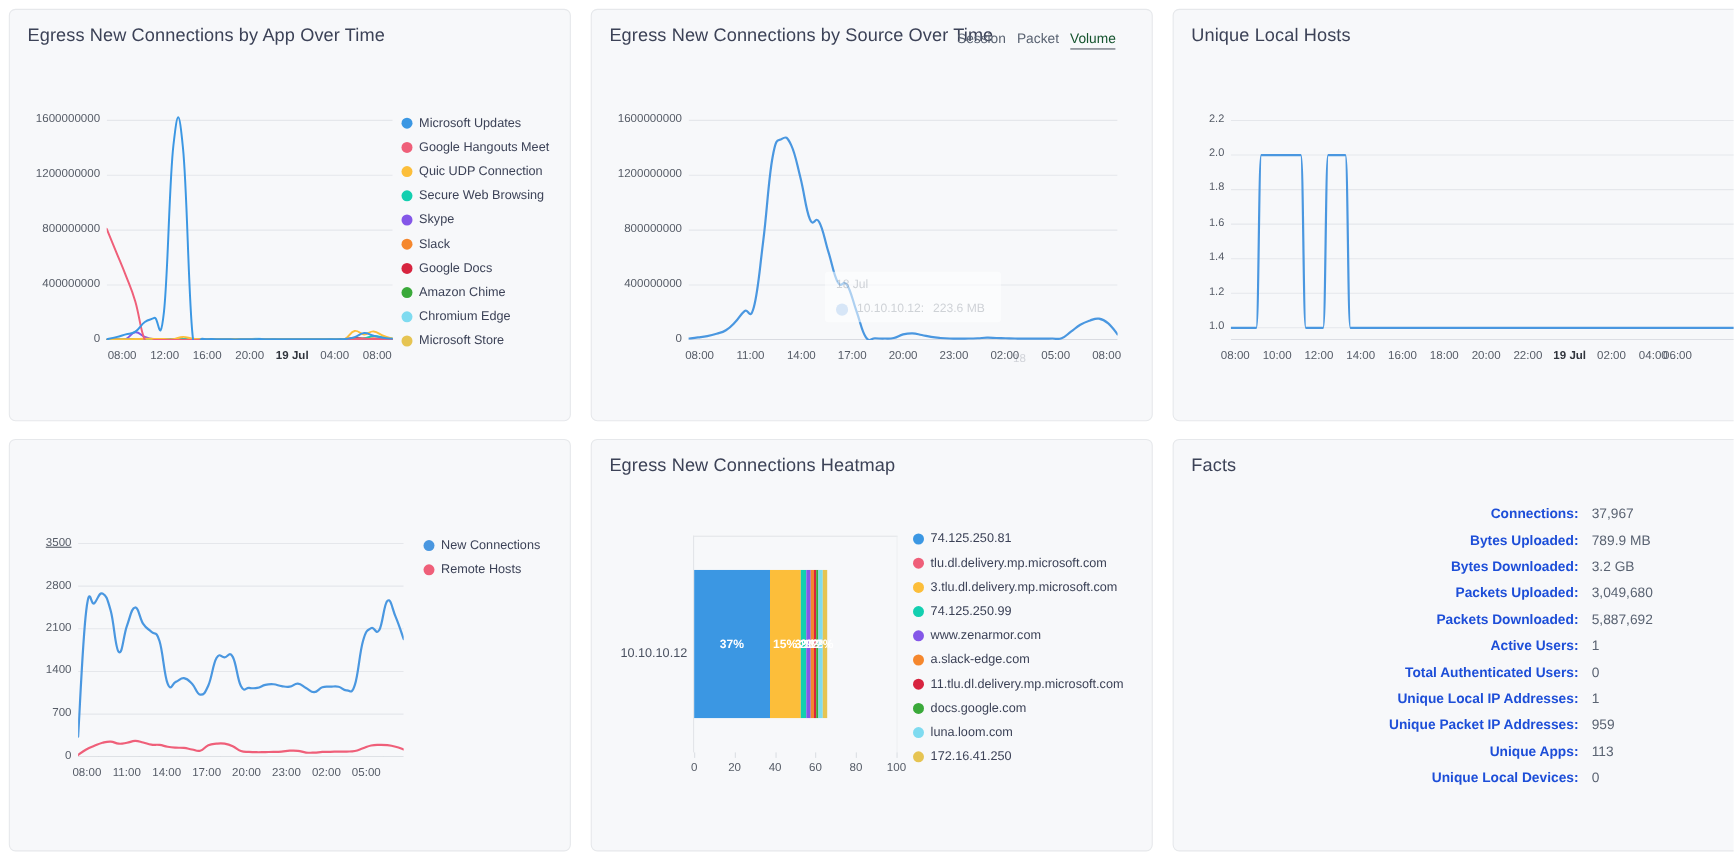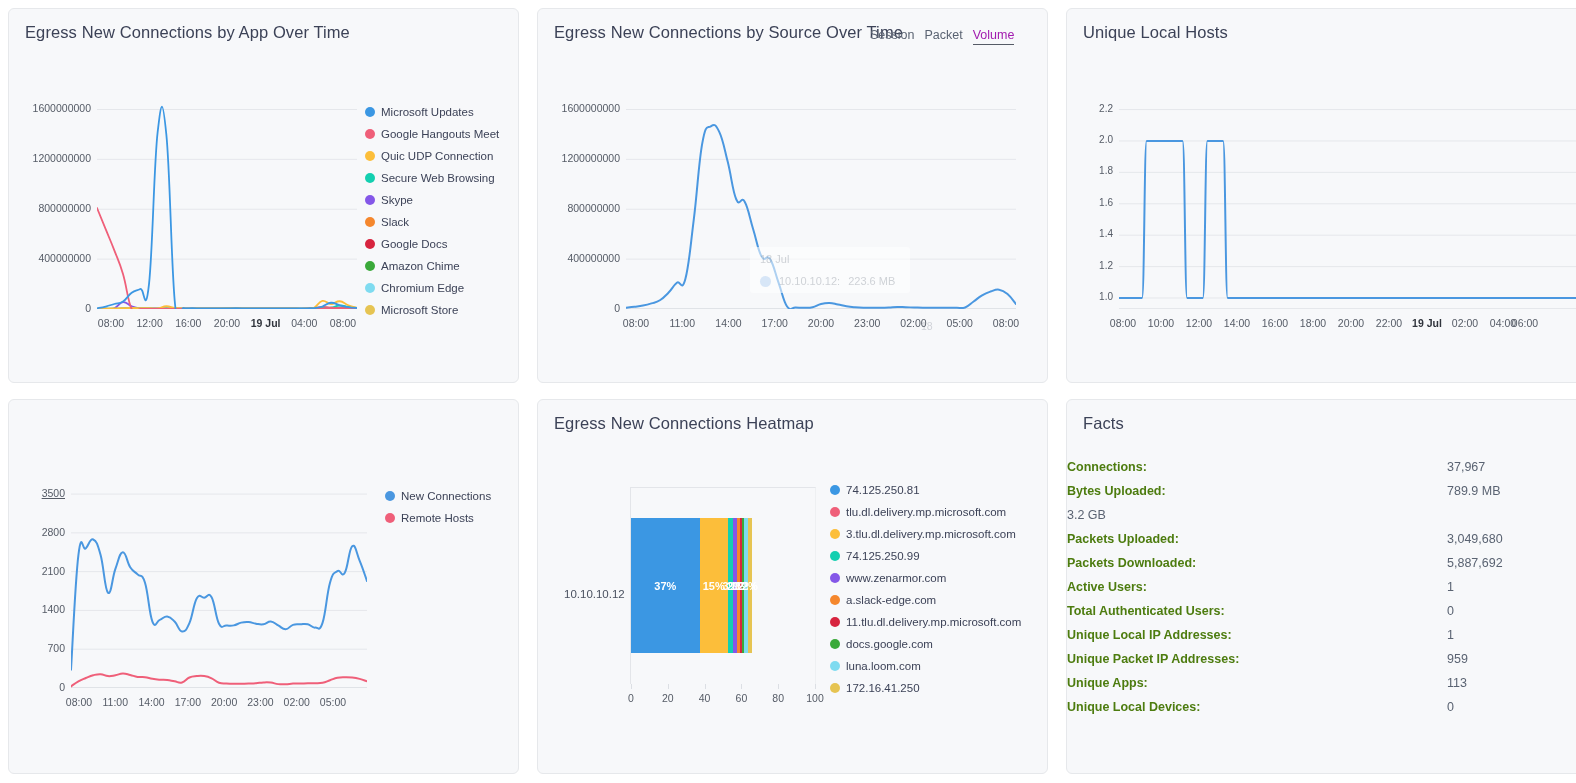--- a/index.html
+++ b/index.html
@@ -38,21 +38,21 @@
   }
   .tabs {
     position: absolute;
     top: 19px;
     font-size: 12.5px;
     display: flex;
     gap: 10px;
     color: #5a6372;
   }
   .tab { padding-bottom: 2px; cursor: pointer; white-space: nowrap; }
-  .tab.active { border-bottom: 1.5px solid #555b66; color: #a21caf; }
+  .tab.active { border-bottom: 1.5px solid #555b66; color: #14532d; }
 
   .plot { position: absolute; }
   .ytick, .xtick {
     position: absolute;
     font-size: 10.5px;
     color: #555b66;
     white-space: nowrap;
   }
   .ytick { text-align: right; }
   .xtick { text-align: center; }
@@ -104,23 +104,23 @@
     padding: 0 26px 0 0;
   }
   .facts-row {
     display: flex;
     align-items: baseline;
     height: 24px;
     font-size: 12.5px;
   }
   .facts-label {
     flex: 0 0 380px;
-    text-align: left;
+    text-align: right;
     font-weight: bold;
-    color: #4d7c0f;
+    color: #1d4ed8;
     padding-right: 12px;
   }
   .facts-value { color: #5a6372; }
 
   
   .hm-bar { display: flex; position: absolute; overflow: hidden; }
   .hm-seg {
     height: 100%;
     display: flex; align-items: center; justify-content: center;
     font-size: 11px; font-weight: bold; color: #fff;
@@ -486,20 +486,21 @@
     <div class="facts-wrap" id="facts-list">
         <div class="facts-row">
           <div class="facts-label">Connections:</div>
           <div class="facts-value">37,967</div>
         </div>
         <div class="facts-row">
           <div class="facts-label">Bytes Uploaded:</div>
           <div class="facts-value">789.9 MB</div>
         </div>
         <div class="facts-row">
+          <div class="facts-label">Bytes Downloaded:</div>
           <div class="facts-value">3.2 GB</div>
         </div>
         <div class="facts-row">
           <div class="facts-label">Packets Uploaded:</div>
           <div class="facts-value">3,049,680</div>
         </div>
         <div class="facts-row">
           <div class="facts-label">Packets Downloaded:</div>
           <div class="facts-value">5,887,692</div>
         </div>

